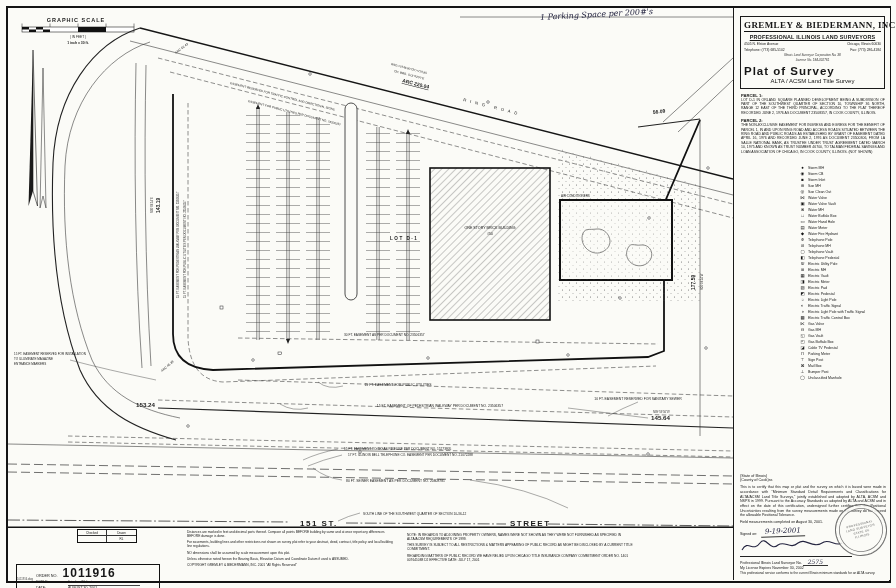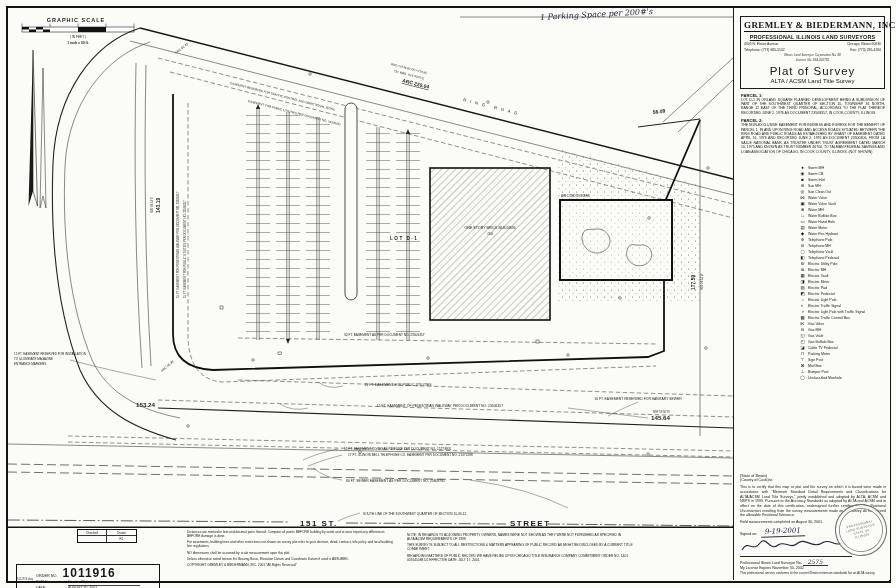--- a/index.html
+++ b/index.html
@@ -20,21 +20,21 @@
   .b6{font-size:6.2px;font-weight:bold;}
   .b8{font-size:8px;font-weight:bold;letter-spacing:1.5px;}
   .sym{fill:#fff;stroke:#222;stroke-width:.5;}
   
   .panel{position:absolute;left:733px;top:8px;width:156px;height:572px;border-left:1.5px solid #1a1a1a;background:#fbfbf7;}
   .hbox{margin:8px 5px 0 6px;border:1px solid #1a1a1a;padding:3px 3px 4px 3px;}
   .company{font-family:"Liberation Serif",serif;font-weight:bold;font-size:9px;letter-spacing:.4px;text-align:center;border-bottom:1.2px solid #111;padding-bottom:1px;white-space:nowrap;}
   .subtitle{font-size:5.4px;font-weight:bold;text-align:center;text-decoration:underline;margin-top:1.5px;letter-spacing:.2px;}
   .addr{display:flex;justify-content:space-between;font-size:3.4px;margin-top:2px;color:#222;}
   .corp{text-align:center;font-size:3.1px;font-style:italic;color:#333;margin-top:1px;}
-  .plat-title{font-size:11.5px;font-weight:normal;text-align:center;margin-top:3px;letter-spacing:1px;}
+  .plat-title{font-size:11.5px;font-weight:bold;text-align:left;margin-top:3px;letter-spacing:1px;}
   .plat-sub{font-size:6px;text-align:center;margin-top:1px;}
   .parcels{margin:4px 5px 0 7px;}
   .p-label{font-size:4.2px;font-weight:bold;}
   .p-text{font-size:3.5px;line-height:1.26;text-align:justify;margin:0 0 3px 0;}
   .legend{margin-top:11px;}
   .lrow{display:flex;align-items:center;gap:2.5px;height:6px;margin-left:42%;}
   .lsym{width:6px;font-size:4.4px;line-height:1;text-align:center;}
   .llab{font-size:3.55px;white-space:nowrap;}
   .cert{position:absolute;left:6px;right:4px;bottom:5px;font-size:3.6px;line-height:1.3;}
   .cert .state{font-size:3.8px;}

